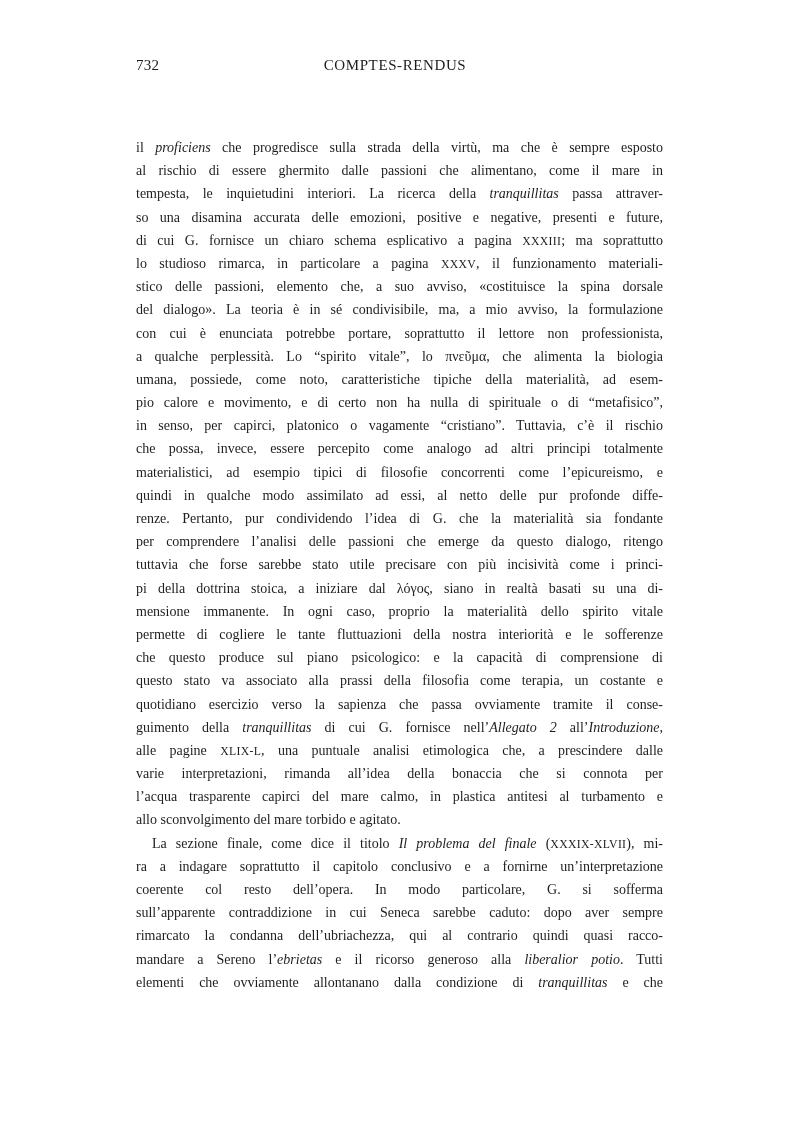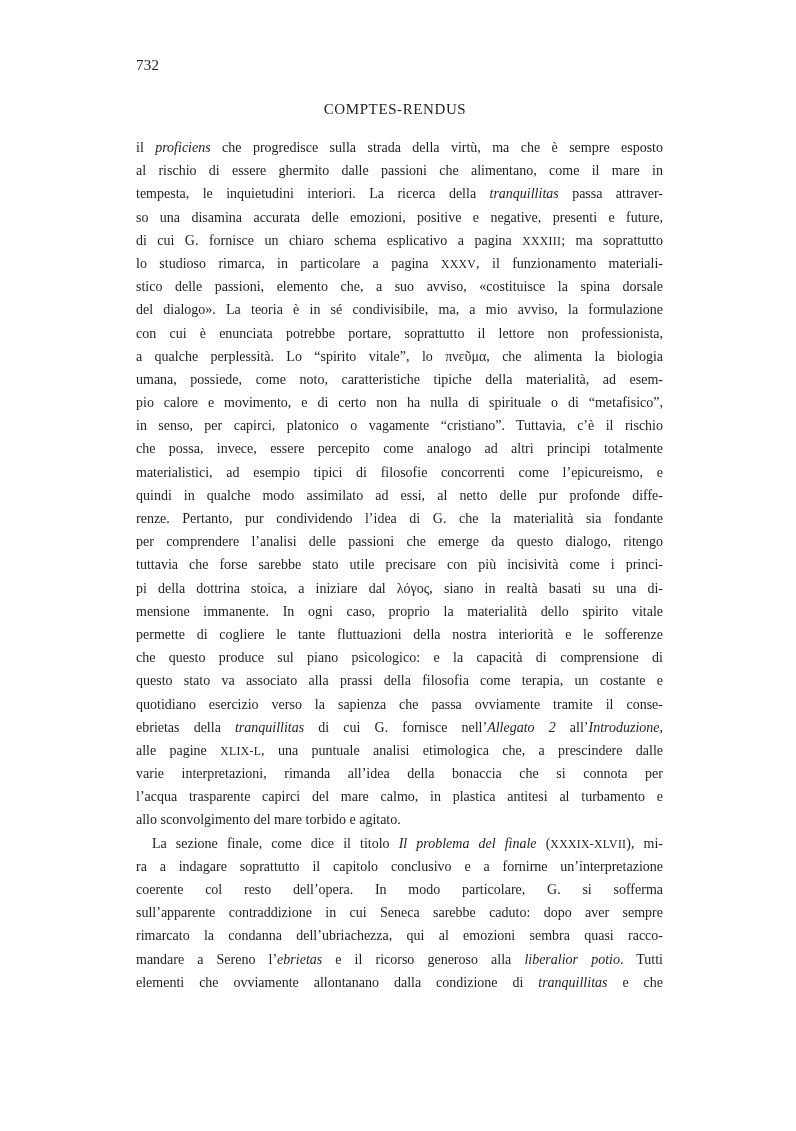--- a/index.html
+++ b/index.html
@@ -30,21 +30,20 @@
     top: 0;
     letter-spacing: 0.3px;
   }
   #header-title {
     position: absolute;
     left: 0;
     right: 9px;
     top: 0;
     text-align: center;
     letter-spacing: 0.6px;
-    margin-top: 44px;
   }
   #text-block {
     position: absolute;
     left: 136px;
     top: 136px;
     width: 527px;
     font-size: 14px;
   }
   .line {
     height: 23.2px;
@@ -95,26 +94,26 @@
       <div class="line"><span>quindi in qualche modo assimilato ad essi, al netto delle pur profonde diffe-</span></div>
       <div class="line"><span>renze. Pertanto, pur condividendo l’idea di G. che la materialità sia fondante</span></div>
       <div class="line"><span>per comprendere l’analisi delle passioni che emerge da questo dialogo, ritengo</span></div>
       <div class="line"><span>tuttavia che forse sarebbe stato utile precisare con più incisività come i princi-</span></div>
       <div class="line"><span>pi della dottrina stoica, a iniziare dal λόγος, siano in realtà basati su una di-</span></div>
       <div class="line"><span>mensione immanente. In ogni caso, proprio la materialità dello spirito vitale</span></div>
       <div class="line"><span>permette di cogliere le tante fluttuazioni della nostra interiorità e le sofferenze</span></div>
       <div class="line"><span>che questo produce sul piano psicologico: e la capacità di comprensione di</span></div>
       <div class="line"><span>questo stato va associato alla prassi della filosofia come terapia, un costante e</span></div>
       <div class="line"><span>quotidiano esercizio verso la sapienza che passa ovviamente tramite il conse-</span></div>
-      <div class="line"><span>ebrietas della </span><span class="i">tranquillitas</span><span> di cui G. fornisce nell’</span><span class="i">Allegato 2</span><span> all’</span><span class="i">Introduzione,</span></div>
+      <div class="line"><span>guimento della </span><span class="i">tranquillitas</span><span> di cui G. fornisce nell’</span><span class="i">Allegato 2</span><span> all’</span><span class="i">Introduzione,</span></div>
       <div class="line"><span>alle pagine </span><span class="sc">XLIX-L</span><span>, una puntuale analisi etimologica che, a prescindere dalle</span></div>
       <div class="line"><span>varie interpretazioni, rimanda all’idea della bonaccia che si connota per</span></div>
       <div class="line"><span>l’acqua trasparente capirci del mare calmo, in plastica antitesi al turbamento e</span></div>
       <div class="line last"><span>allo sconvolgimento del mare torbido e agitato.</span></div>
       <div class="line indent"><span>La sezione finale, come dice il titolo </span><span class="i">Il problema del finale</span><span> (</span><span class="sc">XXXIX-XLVII</span><span>), mi-</span></div>
       <div class="line"><span>ra a indagare soprattutto il capitolo conclusivo e a fornirne un’interpretazione</span></div>
       <div class="line"><span>coerente col resto dell’opera. In modo particolare, G. si sofferma</span></div>
       <div class="line"><span>sull’apparente contraddizione in cui Seneca sarebbe caduto: dopo aver sempre</span></div>
-      <div class="line"><span>rimarcato la condanna dell’ubriachezza, qui al emozioni sembra quasi racco-</span></div>
+      <div class="line"><span>rimarcato la condanna dell’ubriachezza, qui al contrario quindi quasi racco-</span></div>
       <div class="line"><span>mandare a Sereno l’</span><span class="i">ebrietas</span><span> e il ricorso generoso alla </span><span class="i">liberalior potio</span><span>. Tutti</span></div>
       <div class="line"><span>elementi che ovviamente allontanano dalla condizione di </span><span class="i">tranquillitas</span><span> e che</span></div>
     </div>
 </div>
 
 </body></html>

